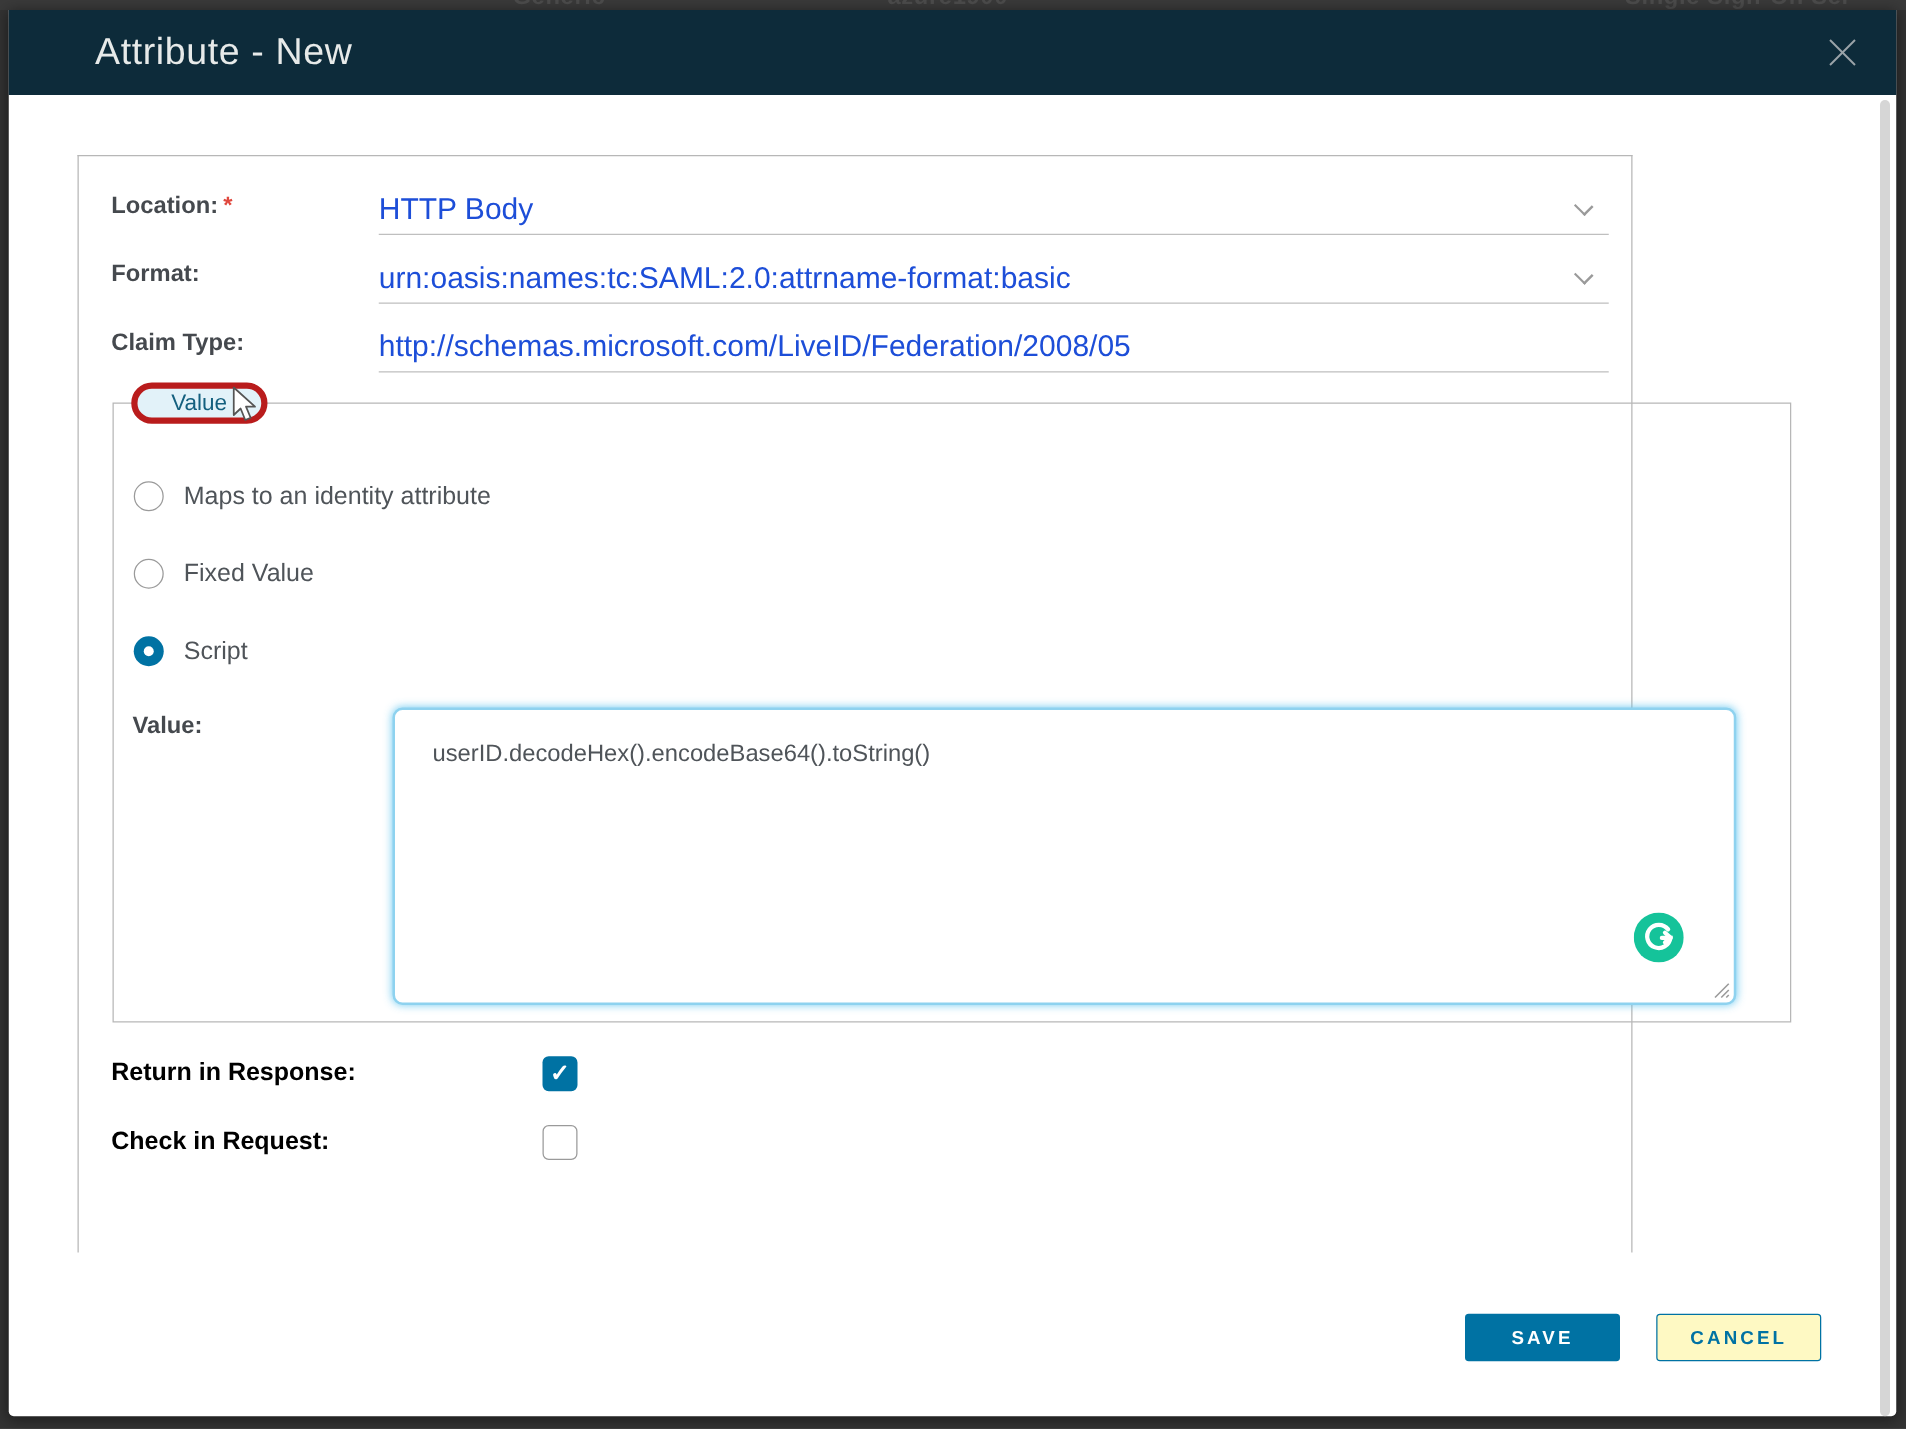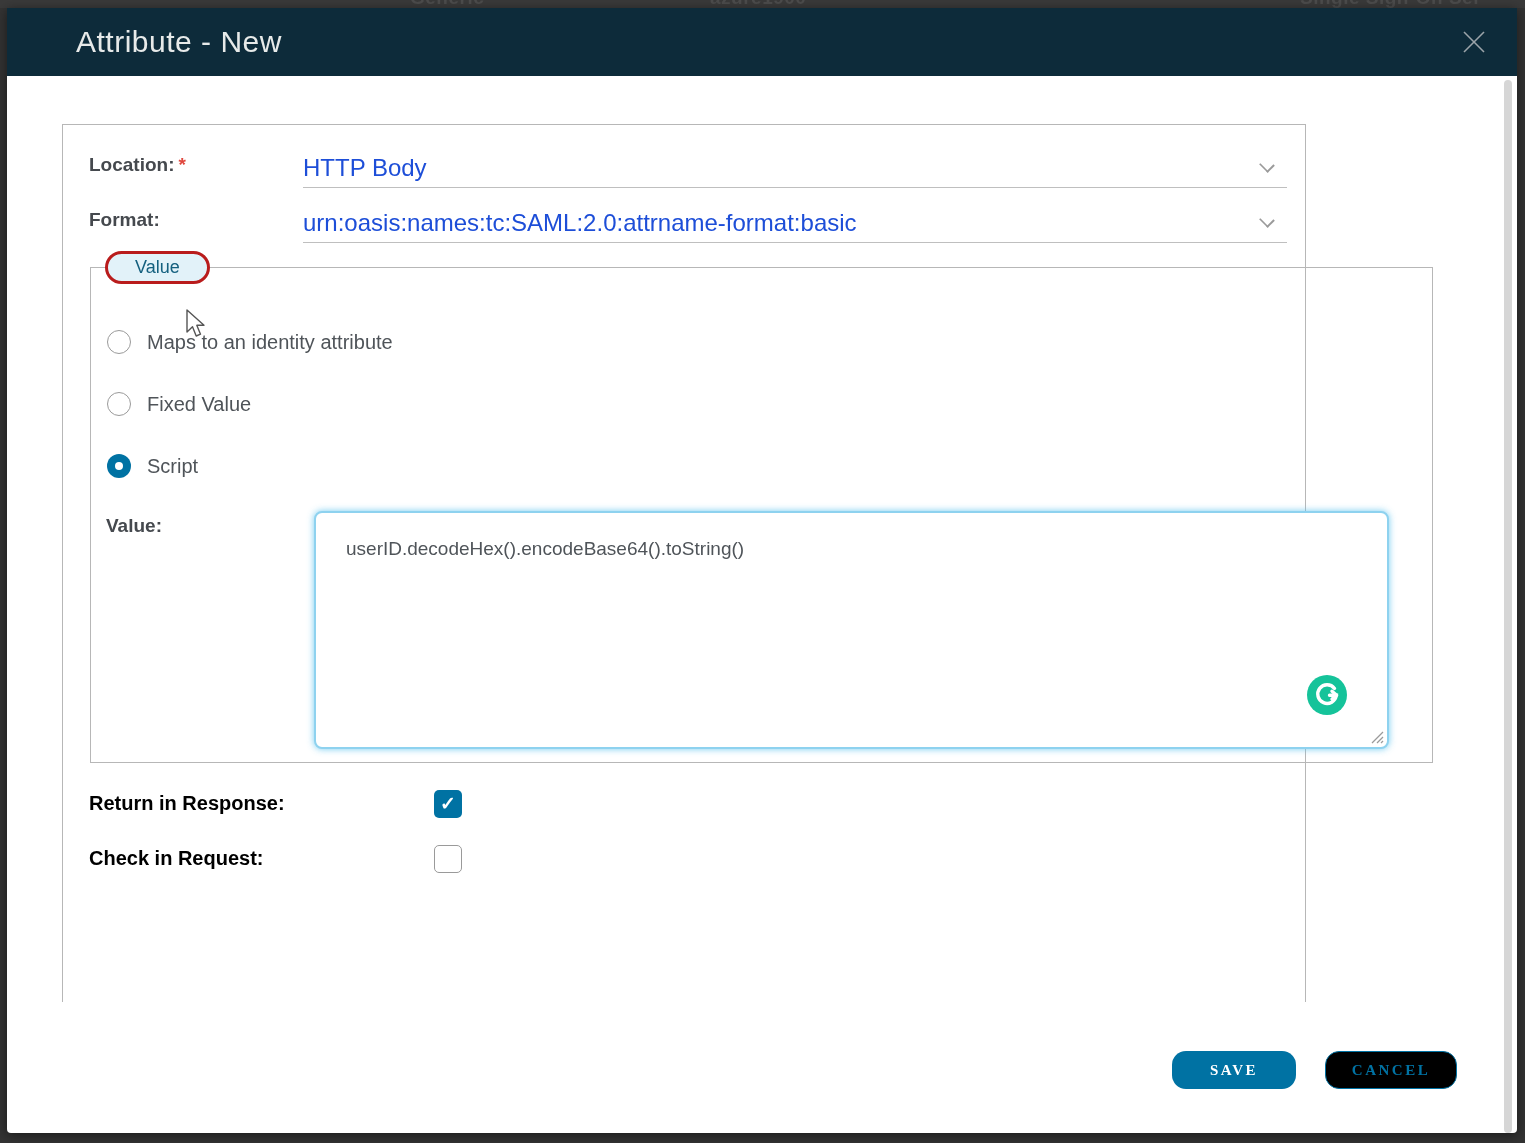--- a/index.html
+++ b/index.html
@@ -40,21 +40,21 @@
                  color:#1d4ed8; border-bottom:1px solid #bfbfbf; height:37px;
                  padding-top:3px; white-space:nowrap; overflow:hidden; }
   .chevron { position:absolute; right:14px; top:8px; width:12px; height:12px;
              border-right:2px solid #9a9a9a; border-bottom:2px solid #9a9a9a;
              transform:rotate(45deg) scale(1,.85); }
 
   
   .value-panel { position:relative; margin:24px 26px 0 27px; width:1343px; height:496px;
                  border:1px solid #b7b7b7; }
   .value-pill { position:absolute; left:14px; top:-17px; height:33px; padding:0 27px;
-                background:#e2f2f9; border:3px solid #b91c1c; border-radius:17px;
+                background:#e2f2f9; border:5px solid #b91c1c; border-radius:17px;
                 color:#14607f; font-size:18px; display:flex; align-items:center; }
 
   .radio-row { display:flex; align-items:center; margin:38px 0 0 16px; height:24px; }
   .radio-row.first { margin-top:62px; }
   .radio-circle { width:24px; height:24px; border-radius:50%;
                   border:1px solid #9a9a9a; background:#fff; flex:0 0 24px; }
   .radio-circle.selected { border:none; background:#0072a3; position:relative; }
   .radio-circle.selected::after { content:""; position:absolute; left:8px; top:8px;
                   width:8px; height:8px; border-radius:50%; background:#fff; }
   .radio-label { margin-left:16px; font-size:20px; color:#4f5459; }
@@ -77,25 +77,25 @@
                     color:#000000; }
   .checkbox { width:28px; height:28px; border-radius:5px; border:1px solid #9a9a9a;
               background:#fff; position:relative; }
   .checkbox.checked { border:none; background:#0072a3; }
   .checkbox.checked::after { content:"✓"; position:absolute; left:0; top:0;
               width:28px; height:28px; color:#fff; font-size:19px; font-weight:700;
               display:flex; align-items:center; justify-content:center; }
 
   
   .modal-footer { position:absolute; right:60px; bottom:44px; display:flex; gap:29px; }
-  .btn { height:38px; border-radius:14px; font-size:15px; font-weight:600;
+  .btn { height:38px; border-radius:3px; font-size:15px; font-weight:600;
          letter-spacing:2.5px; display:flex; align-items:center; justify-content:center;
-         cursor:pointer; font-family:Liberation Serif, serif; }
+         cursor:pointer; font-family:Liberation Sans, sans-serif; }
   .btn-save { width:124px; background:#0072a3; color:#ffffff; border:none; }
-  .btn-cancel { width:132px; background:#000000; color:#0072a3; border:1px solid #0072a3; }
+  .btn-cancel { width:132px; background:#fef9c3; color:#0072a3; border:1px solid #0072a3; }
 
   
   .scrollbar-track { position:absolute; right:5px; top:72px; width:8px; height:1053px;
                      background:#d6d6d6; border-radius:4px; }
 
   .mouse-cursor { position:absolute; left:178px; top:301px; pointer-events:none; }
 </style>
 </head>
 <body>
 
@@ -130,20 +130,26 @@
 
 
       <div class="field-row">
         <div class="field-label"><span>Format:</span></div>
         <div class="field-value">
           <span>urn:oasis:names:tc:SAML:2.0:attrname-format:basic</span>
           <i class="chevron"></i>
         </div>
       </div>
 
+      <div class="field-row">
+        <div class="field-label"><span>Claim Type:</span></div>
+        <div class="field-value">
+          <span>http://schemas.microsoft.com/LiveID/Federation/2008/05</span>
+        </div>
+      </div>
 
       <div class="value-panel">
         <div class="value-pill">Value</div>
 
         <div class="radio-row first">
           <div class="radio-circle"></div>
           <div class="radio-label">Maps to an identity attribute</div>
         </div>
         <div class="radio-row">
           <div class="radio-circle"></div>

